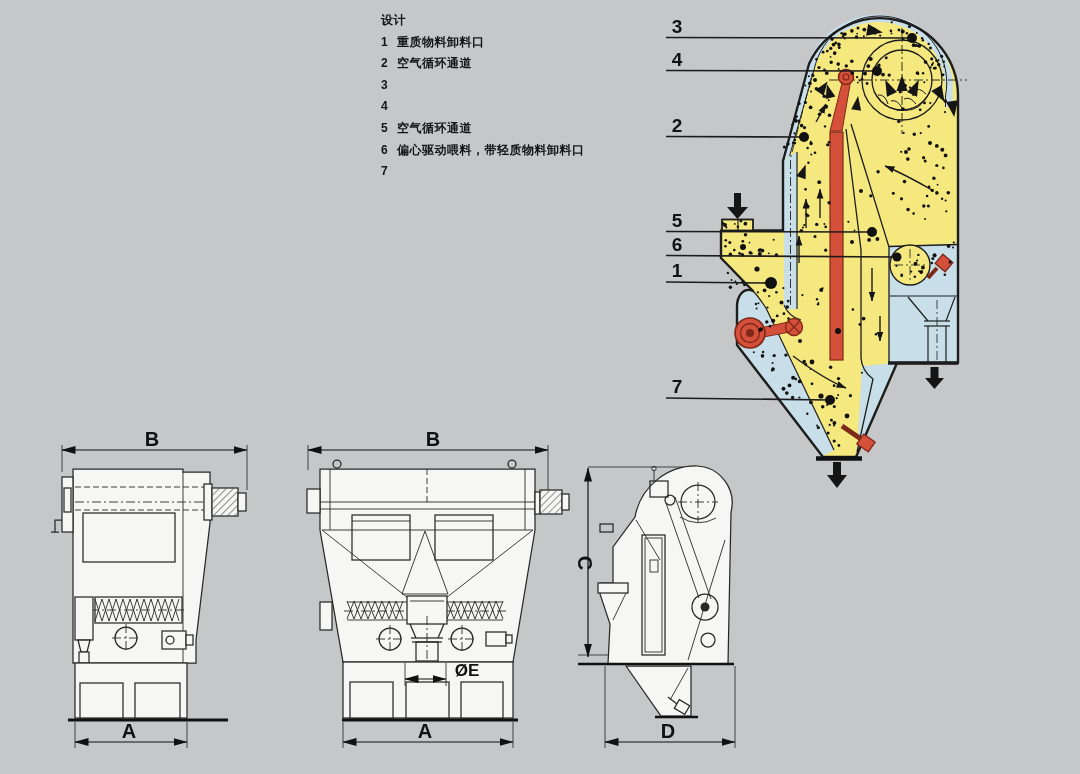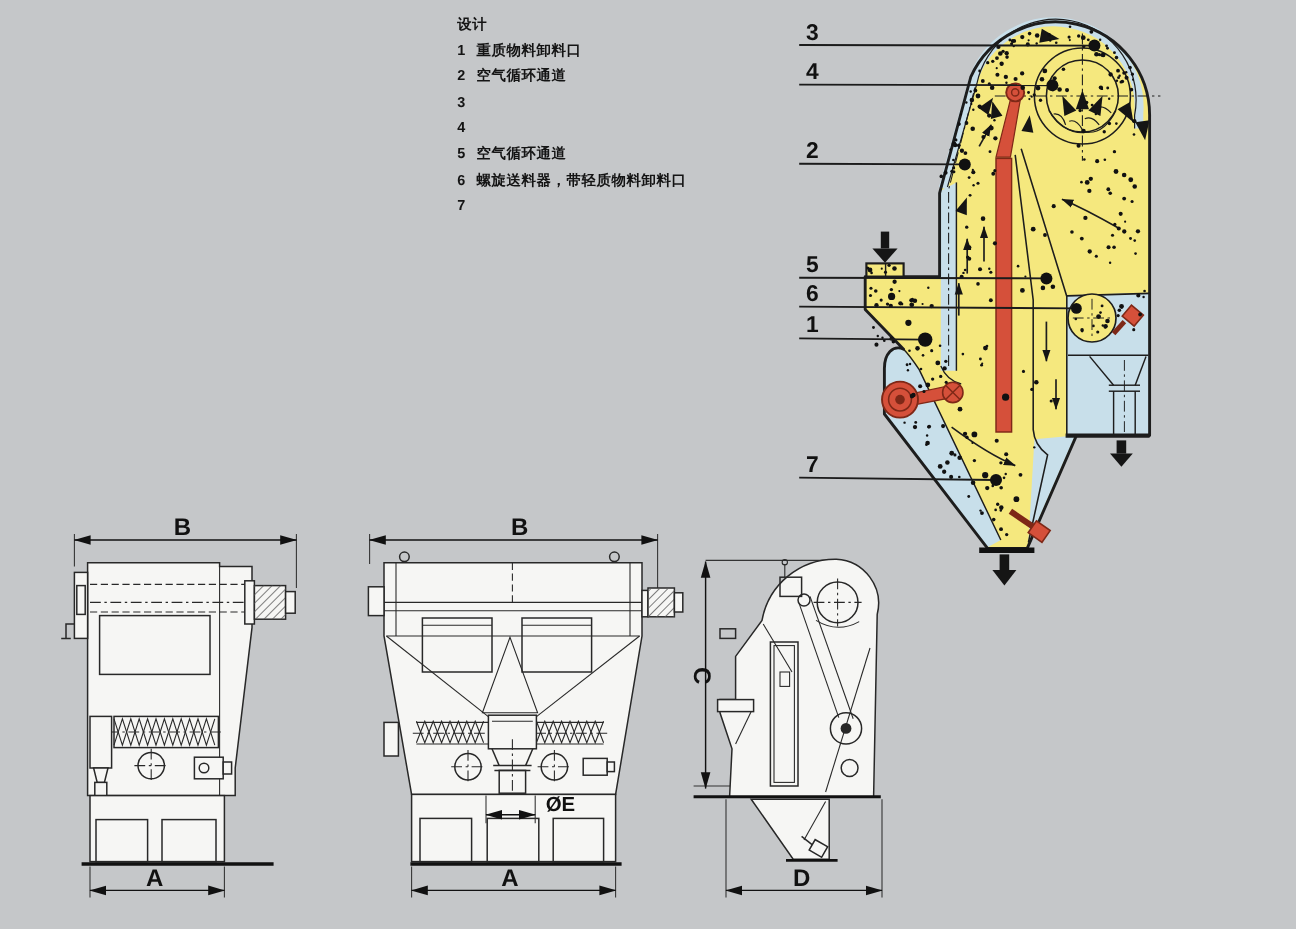--- a/index.html
+++ b/index.html
@@ -52,21 +52,21 @@
     </div>
     <div class="legend-row">
       <span class="legend-num">4</span>
     </div>
     <div class="legend-row">
       <span class="legend-num">5</span>
       <span>空气循环通道</span>
     </div>
     <div class="legend-row">
       <span class="legend-num">6</span>
-      <span>螺旋送料器，带轻质物料卸料口</span>
+      <span>偏心驱动喂料，带轻质物料卸料口</span>
     </div>
     <div class="legend-row">
       <span class="legend-num">7</span>
     </div>
   </div>
 
   <svg id="diagram-svg" width="1080" height="774" viewBox="0 0 1080 774">
     <defs>
       <marker id="da" refX="13.5" refY="5" markerWidth="14" markerHeight="10" orient="auto-start-reverse" markerUnits="userSpaceOnUse">
         <path d="M14,5 L0,1 L0,9 Z" fill="#111"></path>

